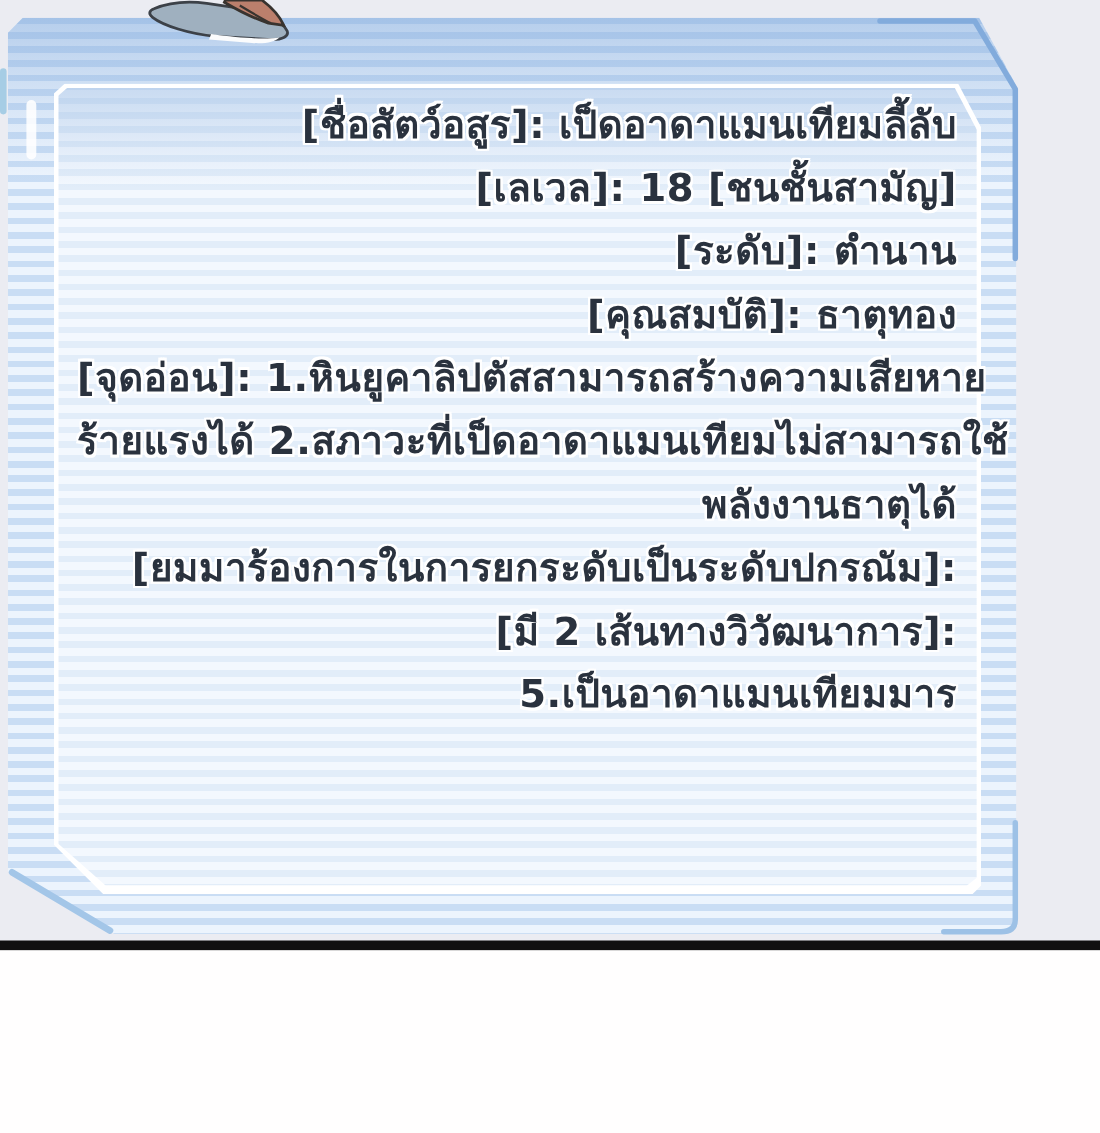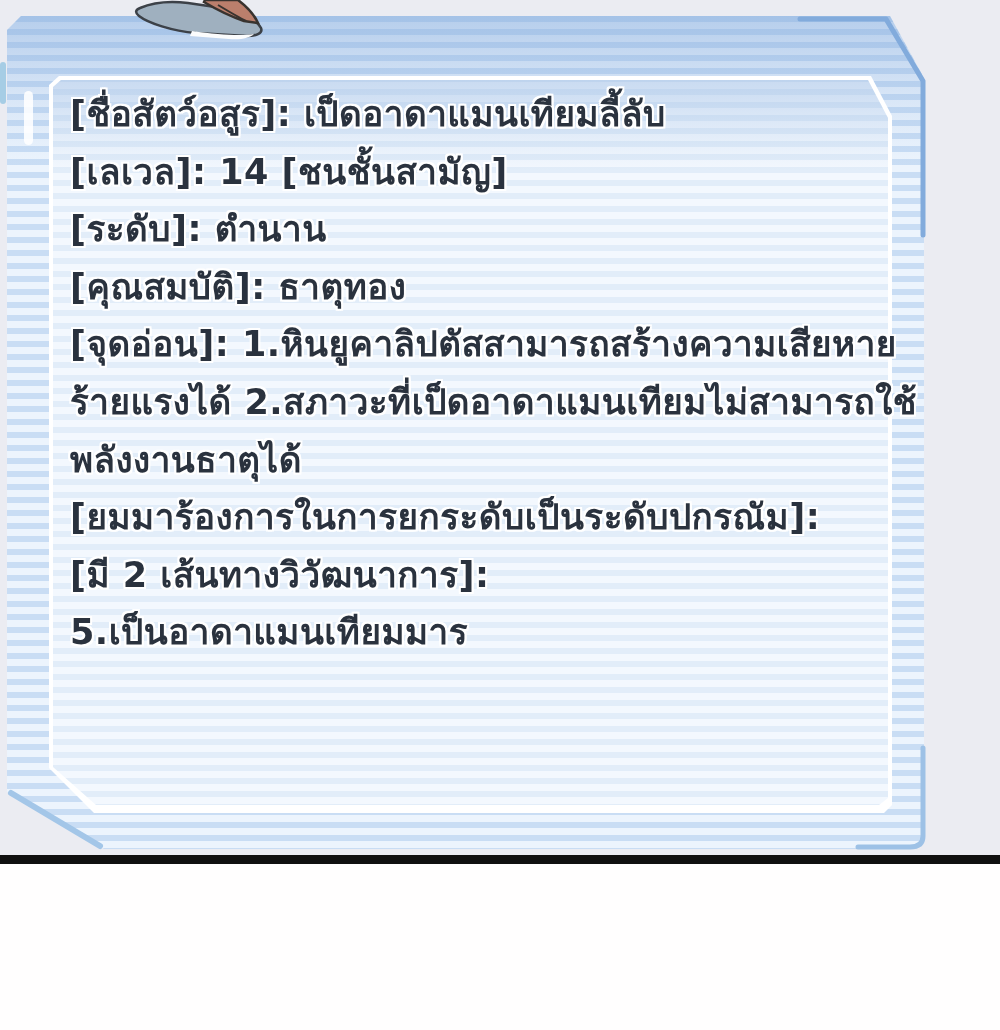--- a/index.html
+++ b/index.html
@@ -52,20 +52,21 @@
   
   .status-lines{
     position:absolute;left:70px;top:86px;width:800px;
   }
   .line{
     height:57.6px;line-height:57.6px;white-space:nowrap;
     font-size:35px;font-weight:700;color:#2a323e;letter-spacing:0.5px;
     text-shadow:
       -2px -2px 0 #fff, 2px -2px 0 #fff, -2px 2px 0 #fff, 2px 2px 0 #fff,
       -2px 0 0 #fff, 2px 0 0 #fff, 0 -2px 0 #fff, 0 2px 0 #fff;
+    text-align: right;
   }
 
   
   .arm-box{position:absolute;left:130px;top:0;width:150px;height:46px;}
 </style>
 </head>
 <body>
 
 <div class="stage">
 
@@ -93,21 +94,21 @@
 
   <svg class="arm-box" viewBox="0 0 150 46">
     <path d="M10,8 C24,2 42,1 58,3 L92,8 C112,12 127,20 131,28 C133,33 127,36 117,36 L66,33 C42,31 18,23 9,16 C5,13 5,10 10,8 Z" fill="#9fb0bf" stroke="#3c4148" stroke-width="2.5"></path>
     <path d="M62,31 C90,35 112,36 124,34 C120,38 111,40 99,39 L60,36 Z" fill="#fbfcfd"></path>
     <path d="M75,0 L108,0 C116,6 124,14 128,23 L114,21 C99,16 84,8 74,2 Z" fill="#bb7f6c" stroke="#38332f" stroke-width="2.5"></path>
     <path d="M88,5 C98,11 108,17 116,21" fill="none" stroke="#38332f" stroke-width="2"></path>
   </svg>
 
   <div class="status-lines">
     <div class="line">[ชื่อสัตว์อสูร]: เป็ดอาดาแมนเทียมลี้ลับ</div>
-    <div class="line">[เลเวล]: 14 [ชนชั้นสามัญ]</div>
+    <div class="line">[เลเวล]: 18 [ชนชั้นสามัญ]</div>
     <div class="line">[ระดับ]: ตำนาน</div>
     <div class="line">[คุณสมบัติ]: ธาตุทอง</div>
     <div class="line">[จุดอ่อน]: 1.หินยูคาลิปตัสสามารถสร้างความเสียหาย</div>
     <div class="line">ร้ายแรงได้ 2.สภาวะที่เป็ดอาดาแมนเทียมไม่สามารถใช้</div>
     <div class="line">พลังงานธาตุได้</div>
     <div class="line">[ยมมาร้องการในการยกระดับเป็นระดับปกรณัม]:</div>
     <div class="line">[มี 2 เส้นทางวิวัฒนาการ]:</div>
     <div class="line">5.เป็นอาดาแมนเทียมมาร</div>
   </div>
 

